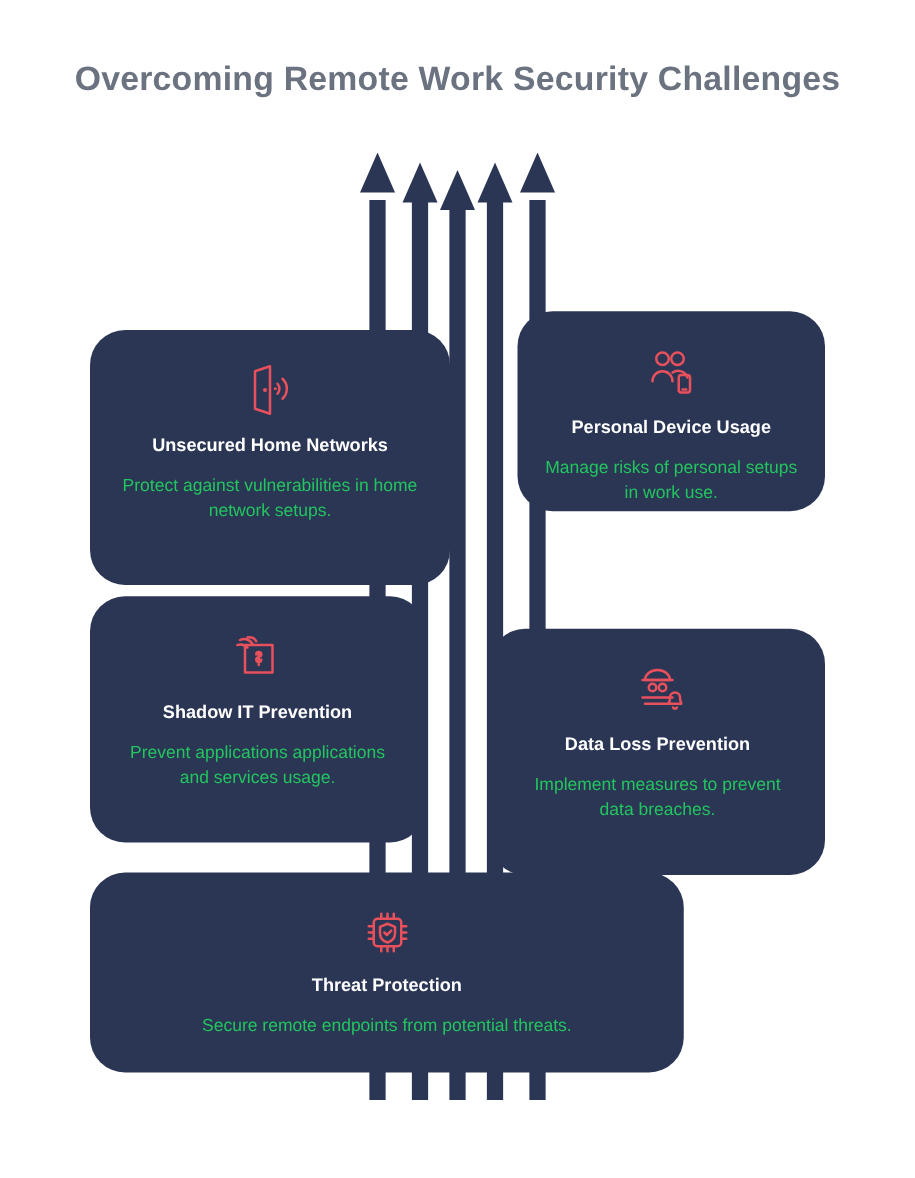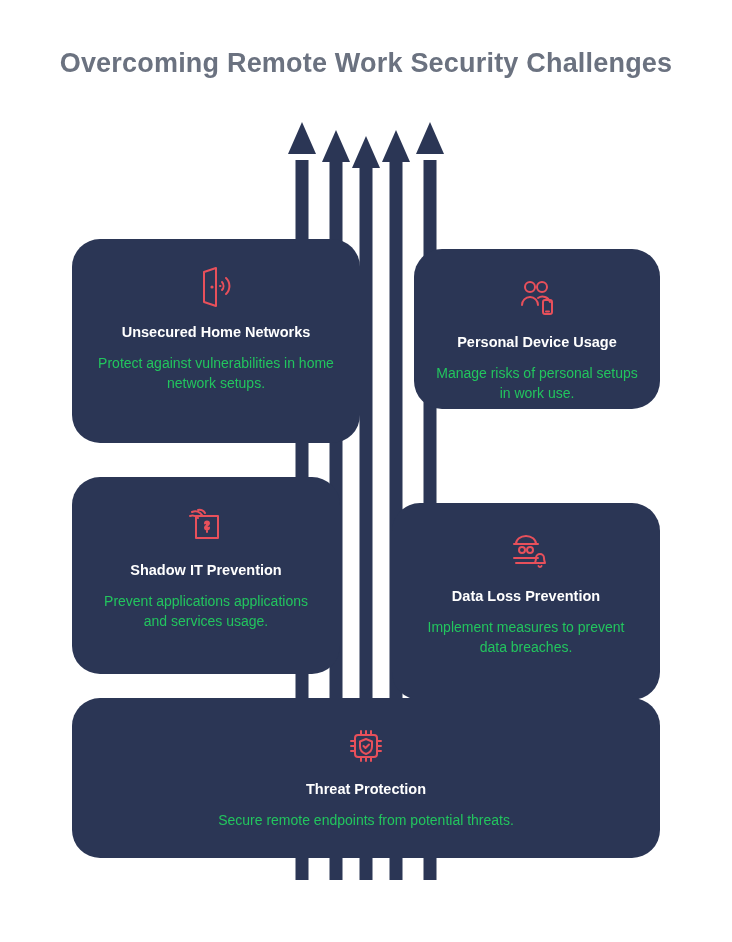--- a/index.html
+++ b/index.html
@@ -68,25 +68,25 @@
     color: #ffffff;
     margin-bottom: 10px;
   }
   .card-desc {
     font-size: 14px;
     line-height: 1.45;
     color: #22c55e;
   }
 
   
-  #card-unsecured-home-networks { left: 72px;  top: 239px; width: 288px; height: 204px; text-align: center; }
+  #card-unsecured-home-networks { left: 72px;  top: 264px; width: 288px; height: 204px; text-align: center; }
   #card-personal-device-usage   { left: 414px; top: 249px; width: 246px; height: 160px; }
   #card-shadow-it-prevention    { left: 72px;  top: 477px; width: 268px; height: 197px; }
   #card-data-loss-prevention    { left: 392px; top: 477px; width: 268px; height: 197px; margin-top: 26px; }
-  #card-threat-protection       { left: 72px;  top: 698px; width: 588px; height: 160px; }
+  #card-threat-protection       { left: 72px;  top: 698px; width: 475px; height: 160px; }
 
   #card-threat-protection .icon-wrap { height: 60px; }
   #card-threat-protection .card-title { margin-top: 4px; }
 
   .icon svg { display: block; }
 </style>
 </head>
 <body>
 
 <div class="page">

